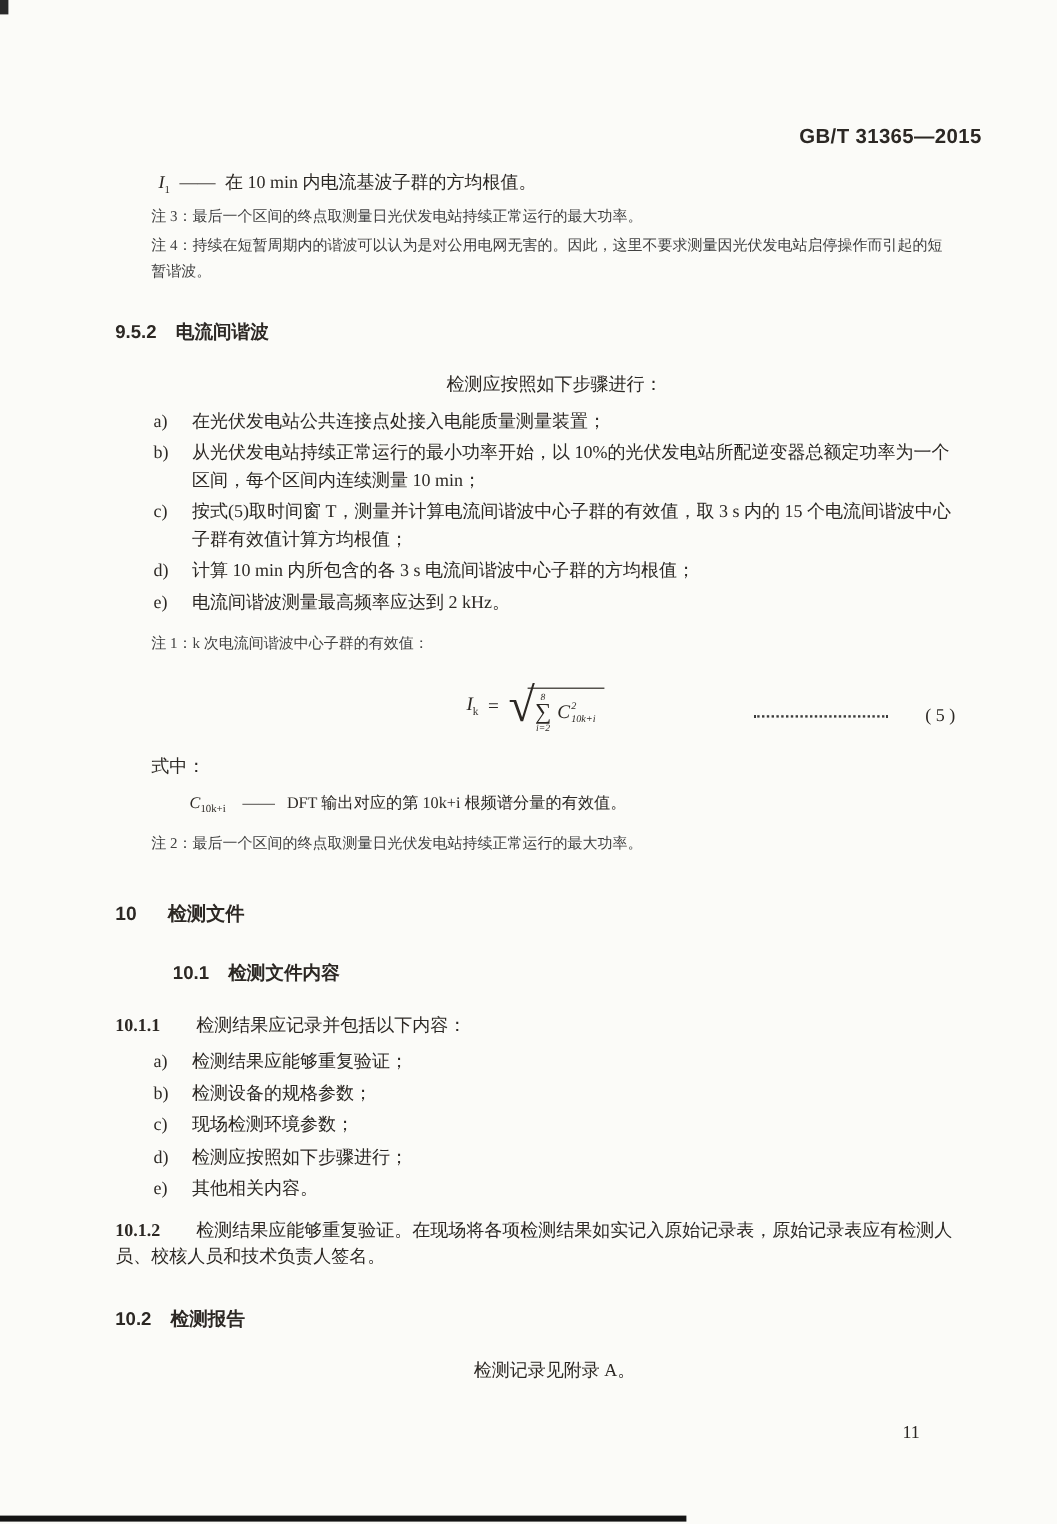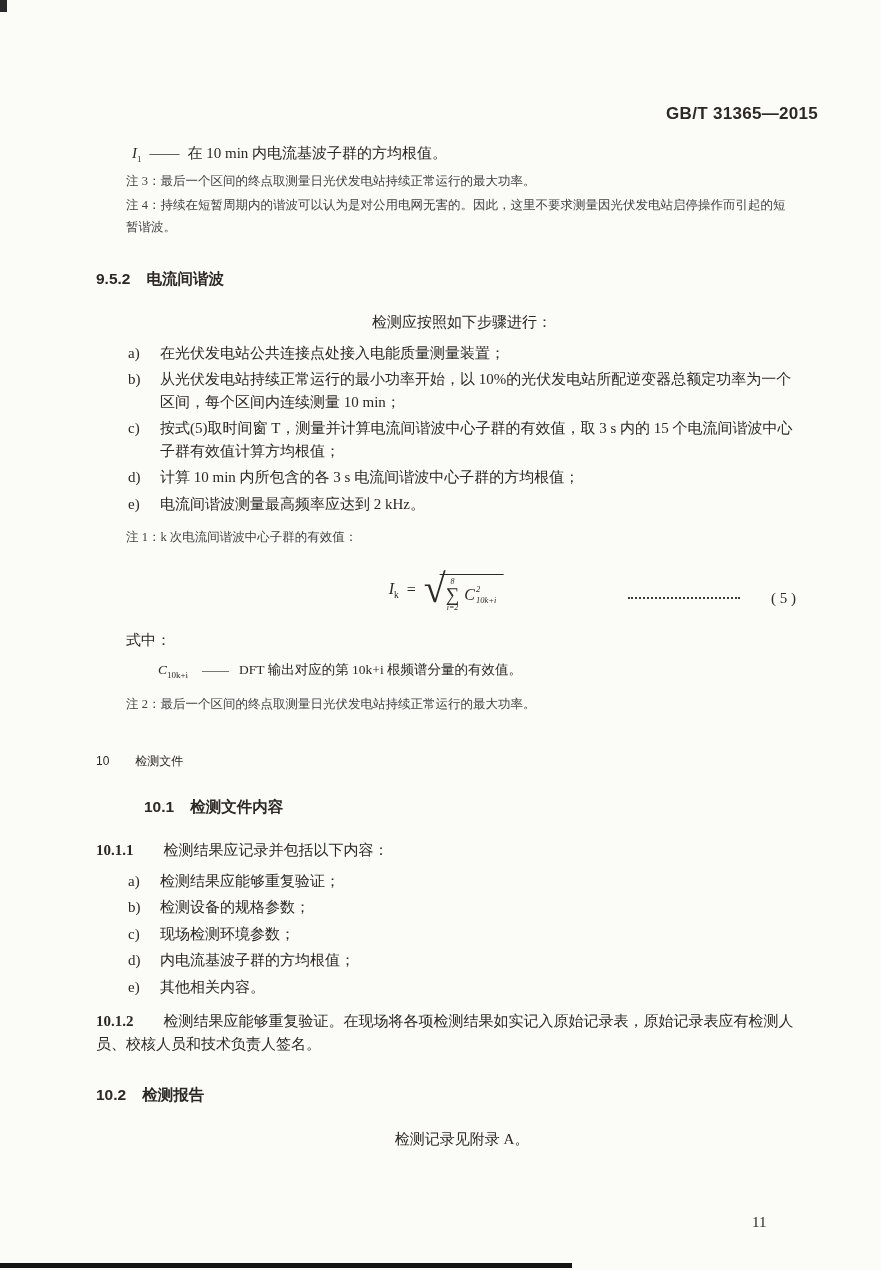--- a/index.html
+++ b/index.html
@@ -25,21 +25,21 @@
   .symbol-line{margin:0 0 4px 36px;}
   .dash{margin:0 8px;}
   .note{font-size:12.5px;line-height:1.75;margin:3px 0 0 30px;color:#404040;}
   .clause-heading{
     font-family:"Liberation Sans","DejaVu Sans",sans-serif;
     font-size:15.5px;font-weight:700;margin:30px 0 0;line-height:1.3;
   }
   .clause-heading .cnum{margin-right:16px;}
   .section-heading{
     font-family:"Liberation Sans","DejaVu Sans",sans-serif;
-    font-size:12px;font-weight:400;margin:38px 0 0;line-height:1.3;
+    font-size:16px;font-weight:700;margin:38px 0 0;line-height:1.3;
   }
   .section-heading .snum{margin-right:26px;}
   .para{margin:22px 0 0;}
   .para.indent{margin-left:32px;text-align:center;}
   .inline-num{
     font-family:Liberation Serif, serif;
     font-weight:700;margin-right:30px;
   }
   .steps{margin-top:8px;}
   .step{display:flex;margin:4px 0;}
@@ -70,21 +70,21 @@
   }
   .leader{
     position:absolute;right:56px;top:32px;width:112px;
     border-top:2.5px dotted #3b3b3b;
   }
   .eq-num{position:absolute;right:0;top:22px;font-size:15px;}
   .where{margin:20px 0 0 30px;}
   .definition{margin:8px 0 0 62px;font-size:13.5px;}
   .definition .dash2{margin:0 10px 0 14px;}
   .page-number{
-    position:absolute;left:752px;top:1214px;font-size:15px;color:#2c2824;
+    position:absolute;left:752px;top:1186px;font-size:15px;color:#2c2824;
   }
   .scan-edge{
     position:absolute;left:0;bottom:2px;width:572px;height:5px;background:#141414;
   }
   .scan-speck{
     position:absolute;left:0;top:0;width:7px;height:12px;background:#2a2a2a;
   }
 </style>
 </head>
 <body>
@@ -189,21 +189,21 @@
       <div class="step">
         <span class="marker">b)</span>
         <span class="text">检测设备的规格参数；</span>
       </div>
       <div class="step">
         <span class="marker">c)</span>
         <span class="text">现场检测环境参数；</span>
       </div>
       <div class="step">
         <span class="marker">d)</span>
-        <span class="text">内电流基波子群的方均根值；</span>
+        <span class="text">检测应按照如下步骤进行；</span>
       </div>
       <div class="step">
         <span class="marker">e)</span>
         <span class="text">其他相关内容。</span>
       </div>
     </div>
 
     <p class="para" style="margin-top:12px;">
       <b class="inline-num">10.1.2</b><span>检测结果应能够重复验证。在现场将各项检测结果如实记入原始记录表，原始记录表应有检测人员、校核人员和技术负责人签名。</span>
     </p>

